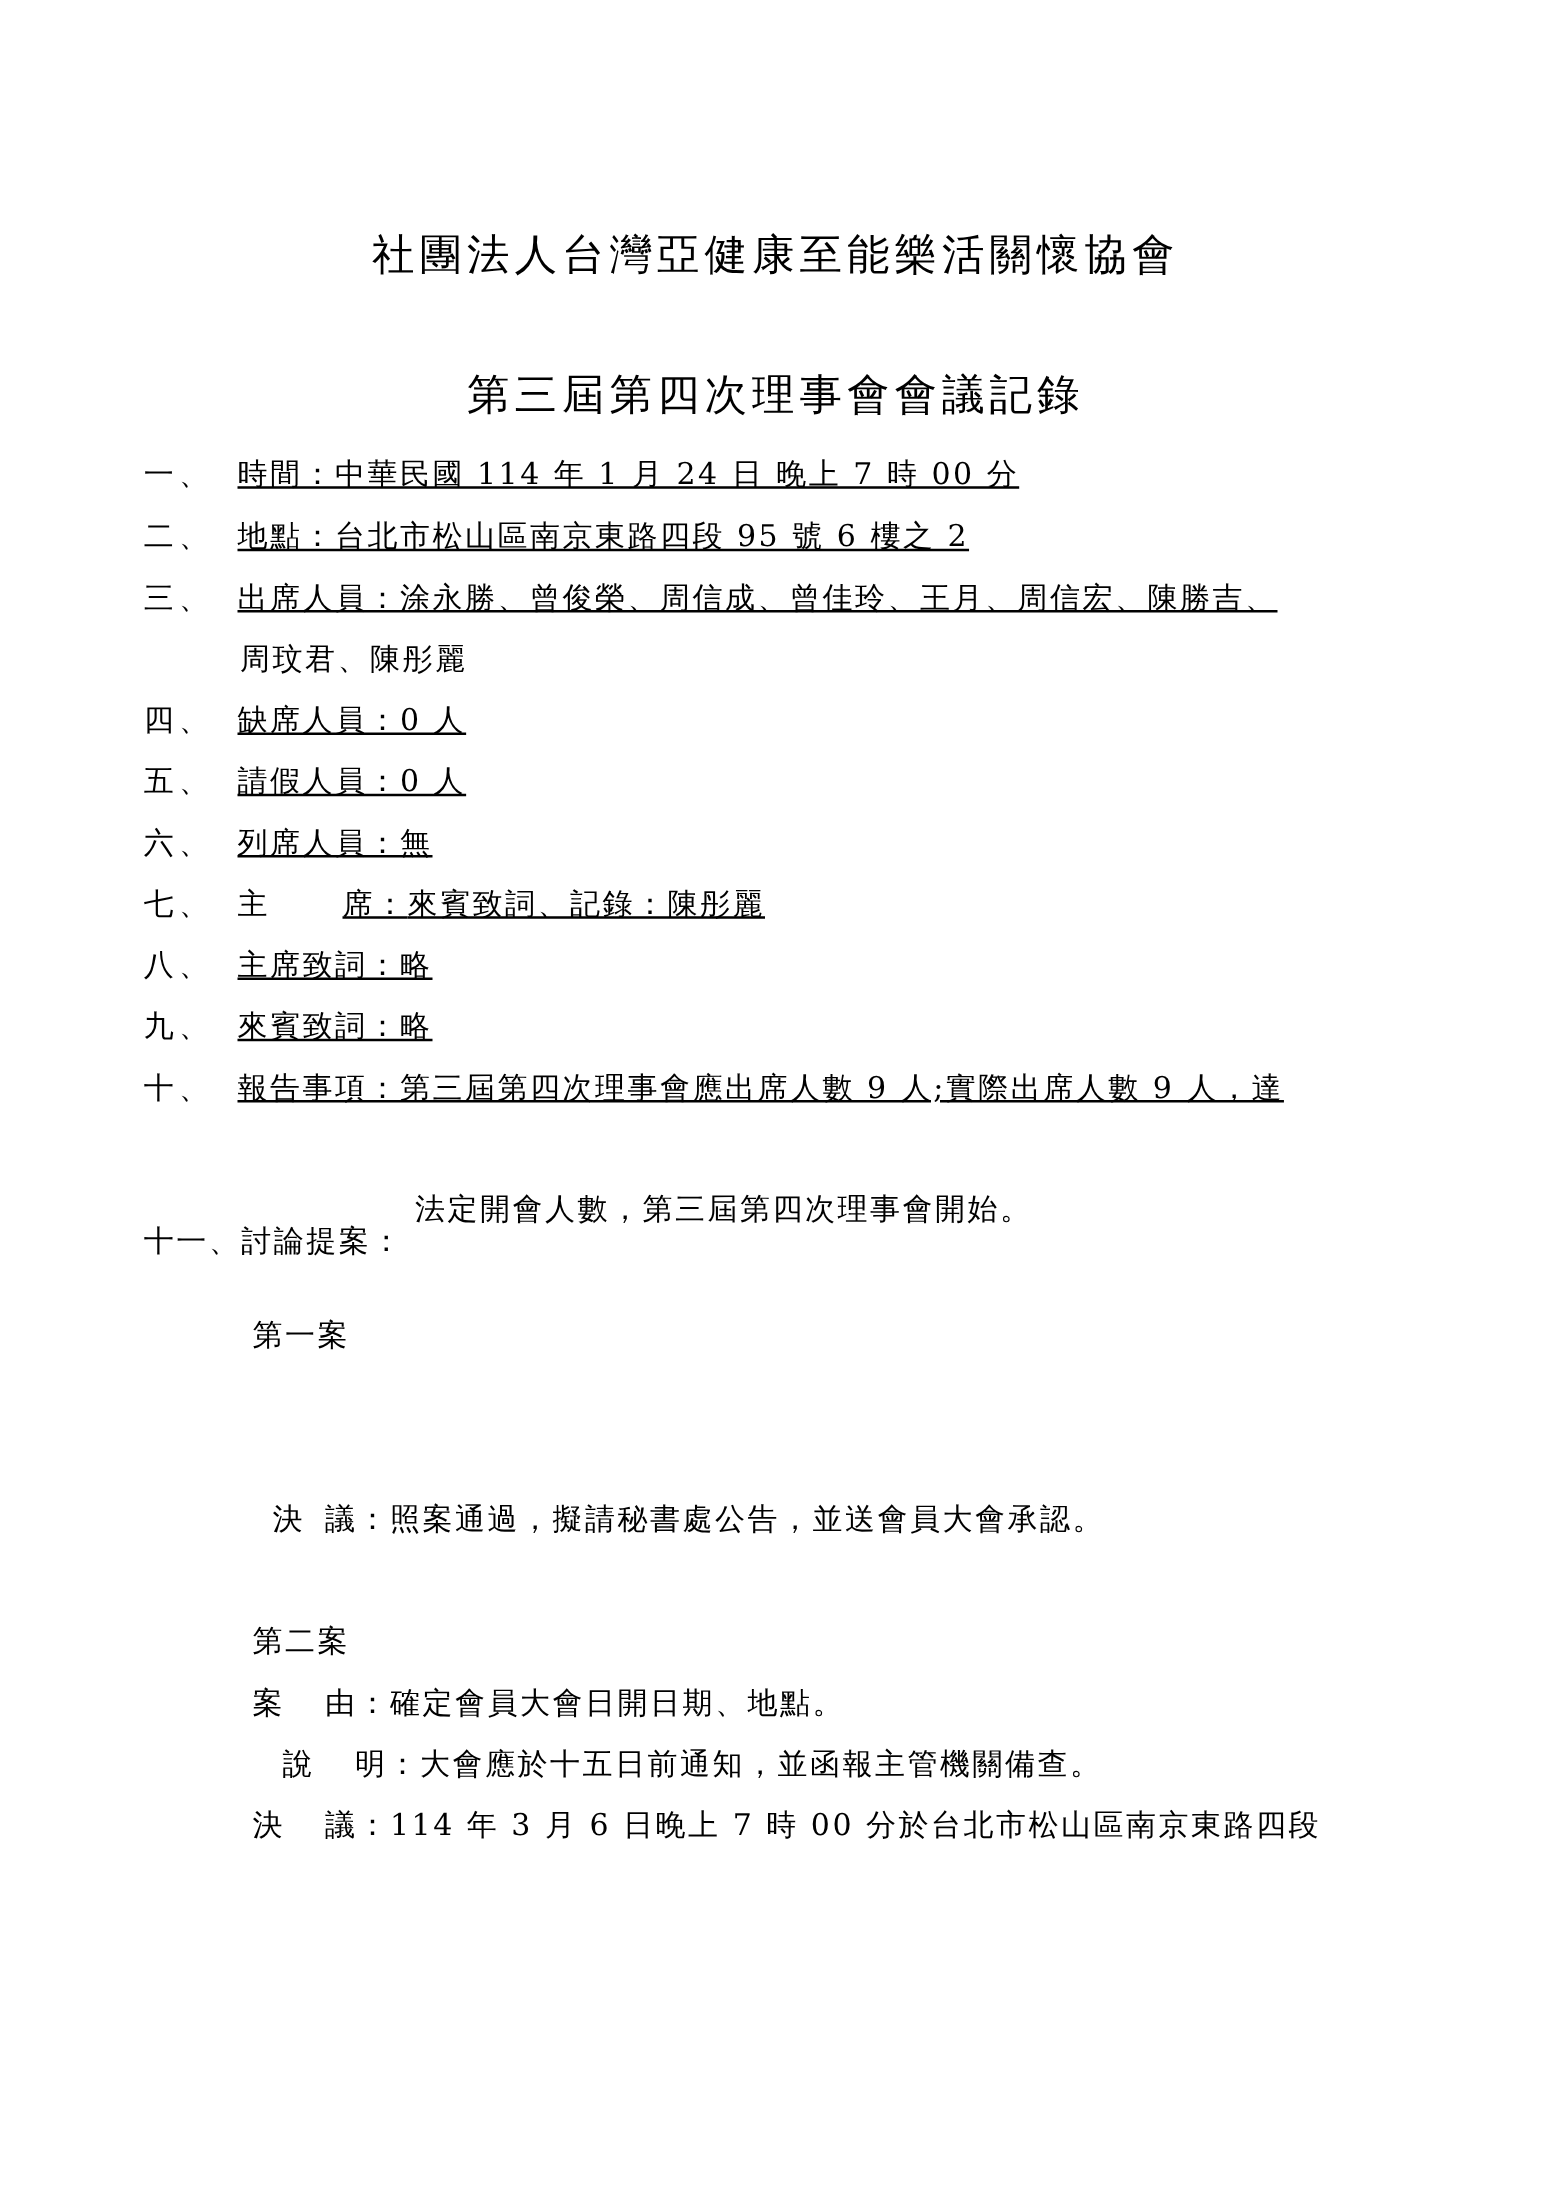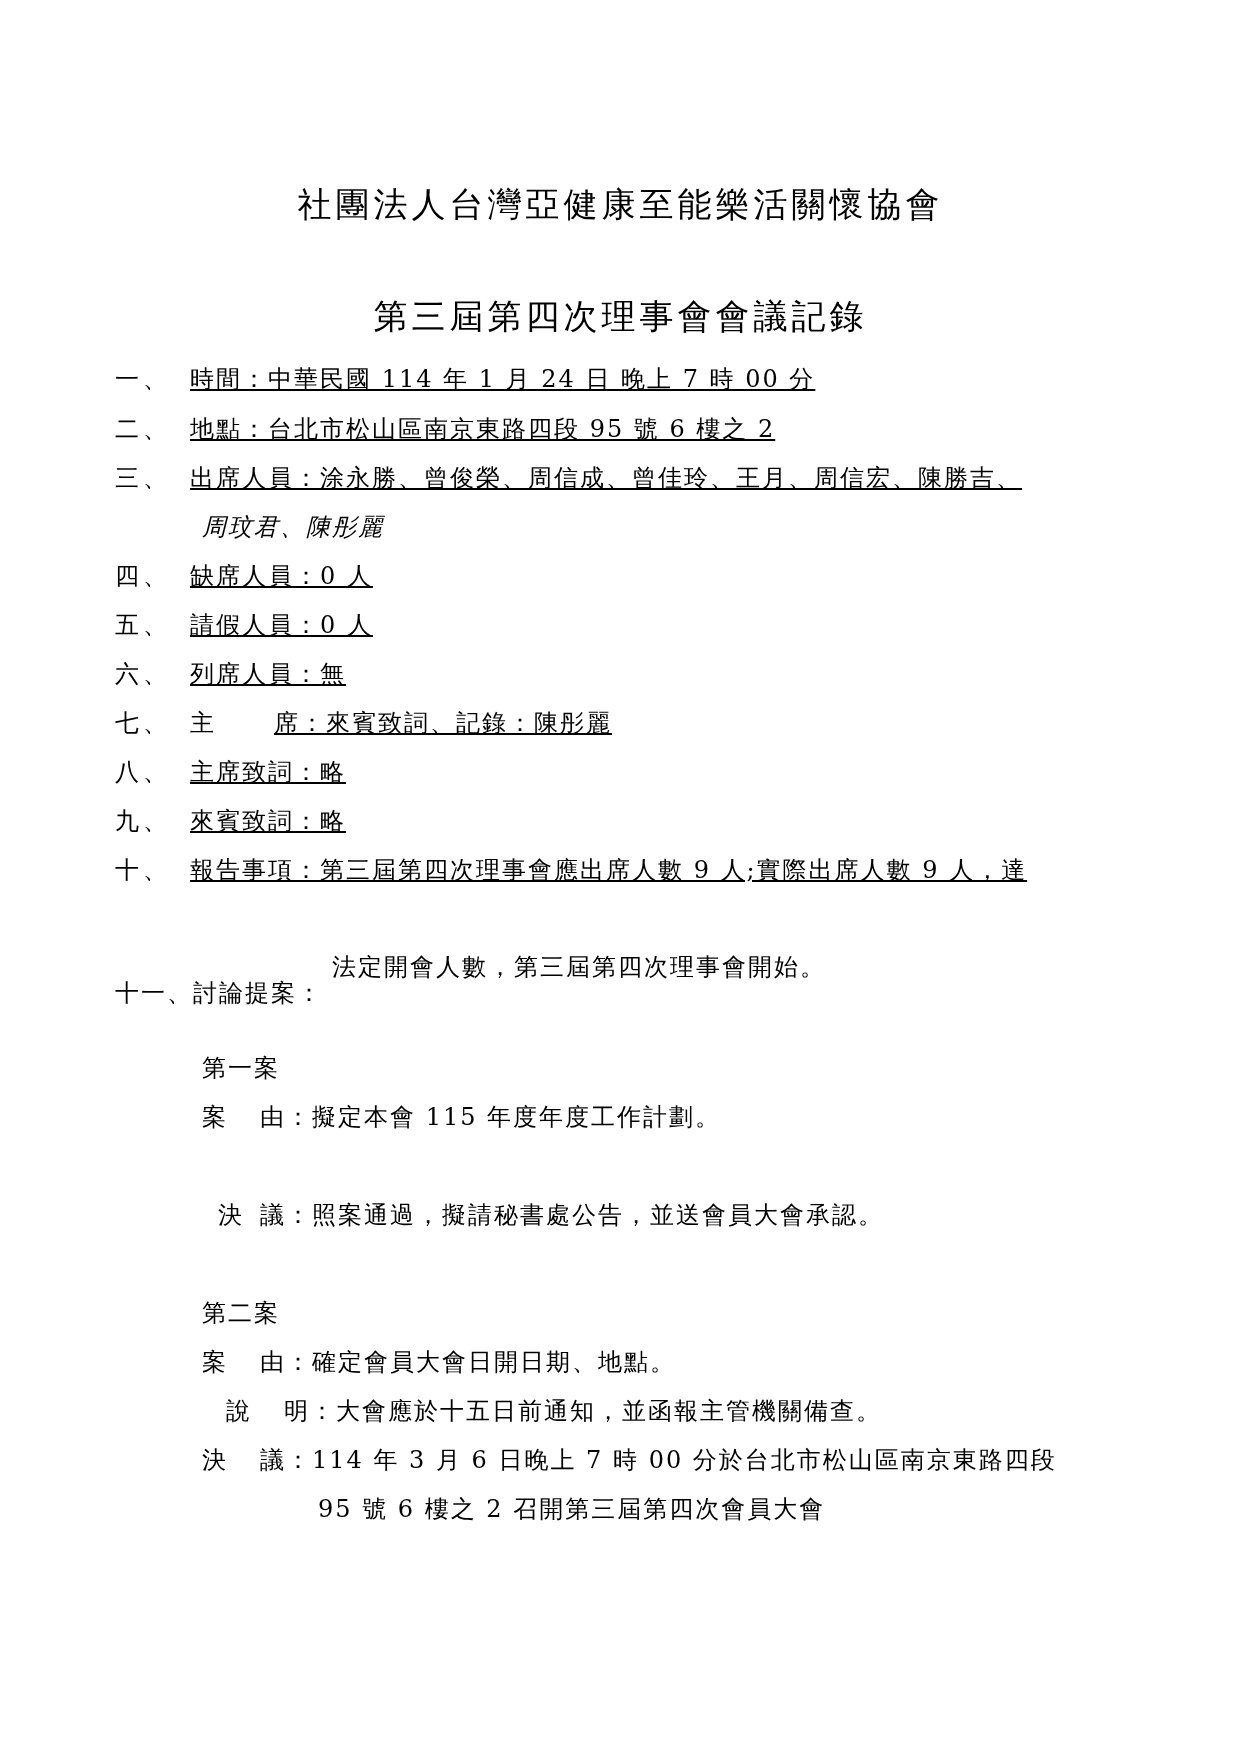--- a/index.html
+++ b/index.html
@@ -76,21 +76,21 @@
 
   <div class="line" style="top:414px;left:0;">
     <span class="num">二、</span>
     <span class="body-text"><span>地點：</span><span>台北市松山區南京東路四段 95 號 6 樓之 2</span></span>
   </div>
 
   <div class="line" style="top:463px;left:0;">
     <span class="num">三、</span>
     <span class="body-text"><span>出席人員：</span><span>涂永勝、曾俊榮、周信成、曾佳玲、王月、周信宏、陳勝吉、</span></span>
   </div>
-  <div class="line" style="top:512px;left:202px;font-style:italic;">周玟君、陳彤麗</div>
+  <div class="line" style="top:512px;left:192px;">周玟君、陳彤麗</div>
 
   <div class="line" style="top:561px;left:0;">
     <span class="num">四、</span>
     <span class="body-text"><span>缺席人員：</span><span>0 人</span></span>
   </div>
 
   <div class="line" style="top:610px;left:0;">
     <span class="num">五、</span>
     <span class="body-text"><span>請假人員：</span><span>0 人</span></span>
   </div>
@@ -119,32 +119,28 @@
     <span class="num">十、</span>
     <span class="body-text"><span>報告事項：</span><span>第三屆第四次理事會應出席人數 9 人;實際出席人數 9 人，達</span></span>
   </div>
   <div class="line" style="top:904px;left:332px;margin-top:48px;">法定開會人數，第三屆第四次理事會開始。</div>
 
   <div class="line" style="top:978px;left:115px;">
     <span>十一、</span><span>討論提案：</span>
   </div>
 
   <div class="sub" style="top:1053px;">第一案</div>
-  <div class="sub" style="top:1102px;">
-    <span class="k1">案</span><span>由：</span><span>擬定本會 115 年度年度工作計劃。</span>
-  </div>
   <div class="sub" style="top:1200px;text-align:center;">
     <span class="k1">決</span><span>議：</span><span>照案通過，擬請秘書處公告，並送會員大會承認。</span>
   </div>
 
   <div class="sub" style="top:1298px;">第二案</div>
   <div class="sub" style="top:1347px;">
     <span class="k1">案</span><span>由：</span><span>確定會員大會日開日期、地點。</span>
   </div>
   <div class="sub" style="top:1396px;margin-left:24px;">
     <span class="k1">說</span><span>明：</span><span>大會應於十五日前通知，並函報主管機關備查。</span>
   </div>
   <div class="sub" style="top:1445px;">
     <span class="k1">決</span><span>議：</span><span>114 年 3 月 6 日晚上 7 時 00 分於台北市松山區南京東路四段</span>
   </div>
-  <div class="sub" style="top:1494px;left:318px;">95 號 6 樓之 2 召開第三屆第四次會員大會</div>
 
 </div>
 
 </body></html>

